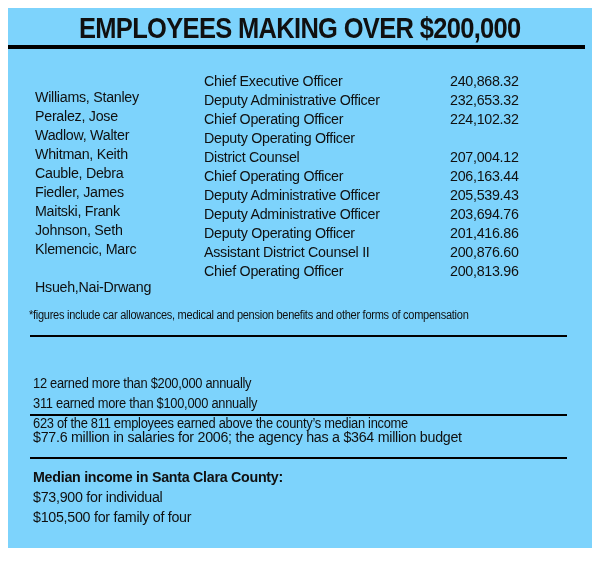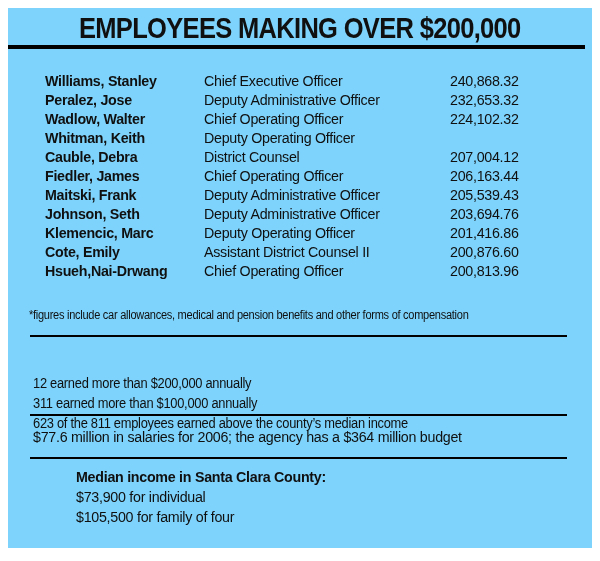--- a/index.html
+++ b/index.html
@@ -34,21 +34,21 @@
   }
   .title .cx { transform: scaleX(0.85); transform-origin: 50% 50%; letter-spacing: -0.8px; }
   .thick-rule {
     position: absolute;
     top: 37px; left: 0; right: 7px;
     height: 4px;
     background: #000;
   }
   .table { position: absolute; top: 63px; left: 0; right: 0; }
   .row { position: relative; height: 19px; font-size: 15.5px; line-height: 19px; }
-  .row .name  { position: absolute; left: 37px;  font-weight: bold; }
+  .row .name  { position: absolute; left: 27px;  font-weight: normal; margin-top: 16px; }
   .row .job   { position: absolute; left: 196px; }
   .row .amt   { position: absolute; left: 442px; }
   .footnote {
     position: absolute;
     top: 300px; left: 21px;
     font-size: 12px;
     line-height: 15px;
   }
   .rule {
     position: absolute;
@@ -69,21 +69,20 @@
     position: absolute;
     top: 419px; left: 25px;
     font-size: 15.5px;
     line-height: 20px;
   }
   .median {
     position: absolute;
     top: 459px; left: 25px;
     font-size: 15.5px;
     line-height: 20px;
-    margin-left: 43px;
   }
   .median .heading { font-weight: bold; }
 </style>
 </head>
 <body>
 
 <div class="panel">
 
   <div class="title">
     <span class="cx">EMPLOYEES MAKING OVER $200,000</span>
@@ -130,21 +129,20 @@
         <span class="name"><span class="cx">Johnson, Seth</span></span>
         <span class="job"><span class="cx">Deputy Administrative Officer</span></span>
         <span class="amt"><span class="cx">203,694.76</span></span>
       </div>
       <div class="row">
         <span class="name"><span class="cx">Klemencic, Marc</span></span>
         <span class="job"><span class="cx">Deputy Operating Officer</span></span>
         <span class="amt"><span class="cx">201,416.86</span></span>
       </div>
       <div class="row">
-        <span class="name"><span class="cx">Cote, Emily</span></span>
         <span class="job"><span class="cx">Assistant District Counsel II</span></span>
         <span class="amt"><span class="cx">200,876.60</span></span>
       </div>
       <div class="row">
         <span class="name"><span class="cx">Hsueh,Nai-Drwang</span></span>
         <span class="job"><span class="cx">Chief Operating Officer</span></span>
         <span class="amt"><span class="cx">200,813.96</span></span>
       </div>
     </div>
 

